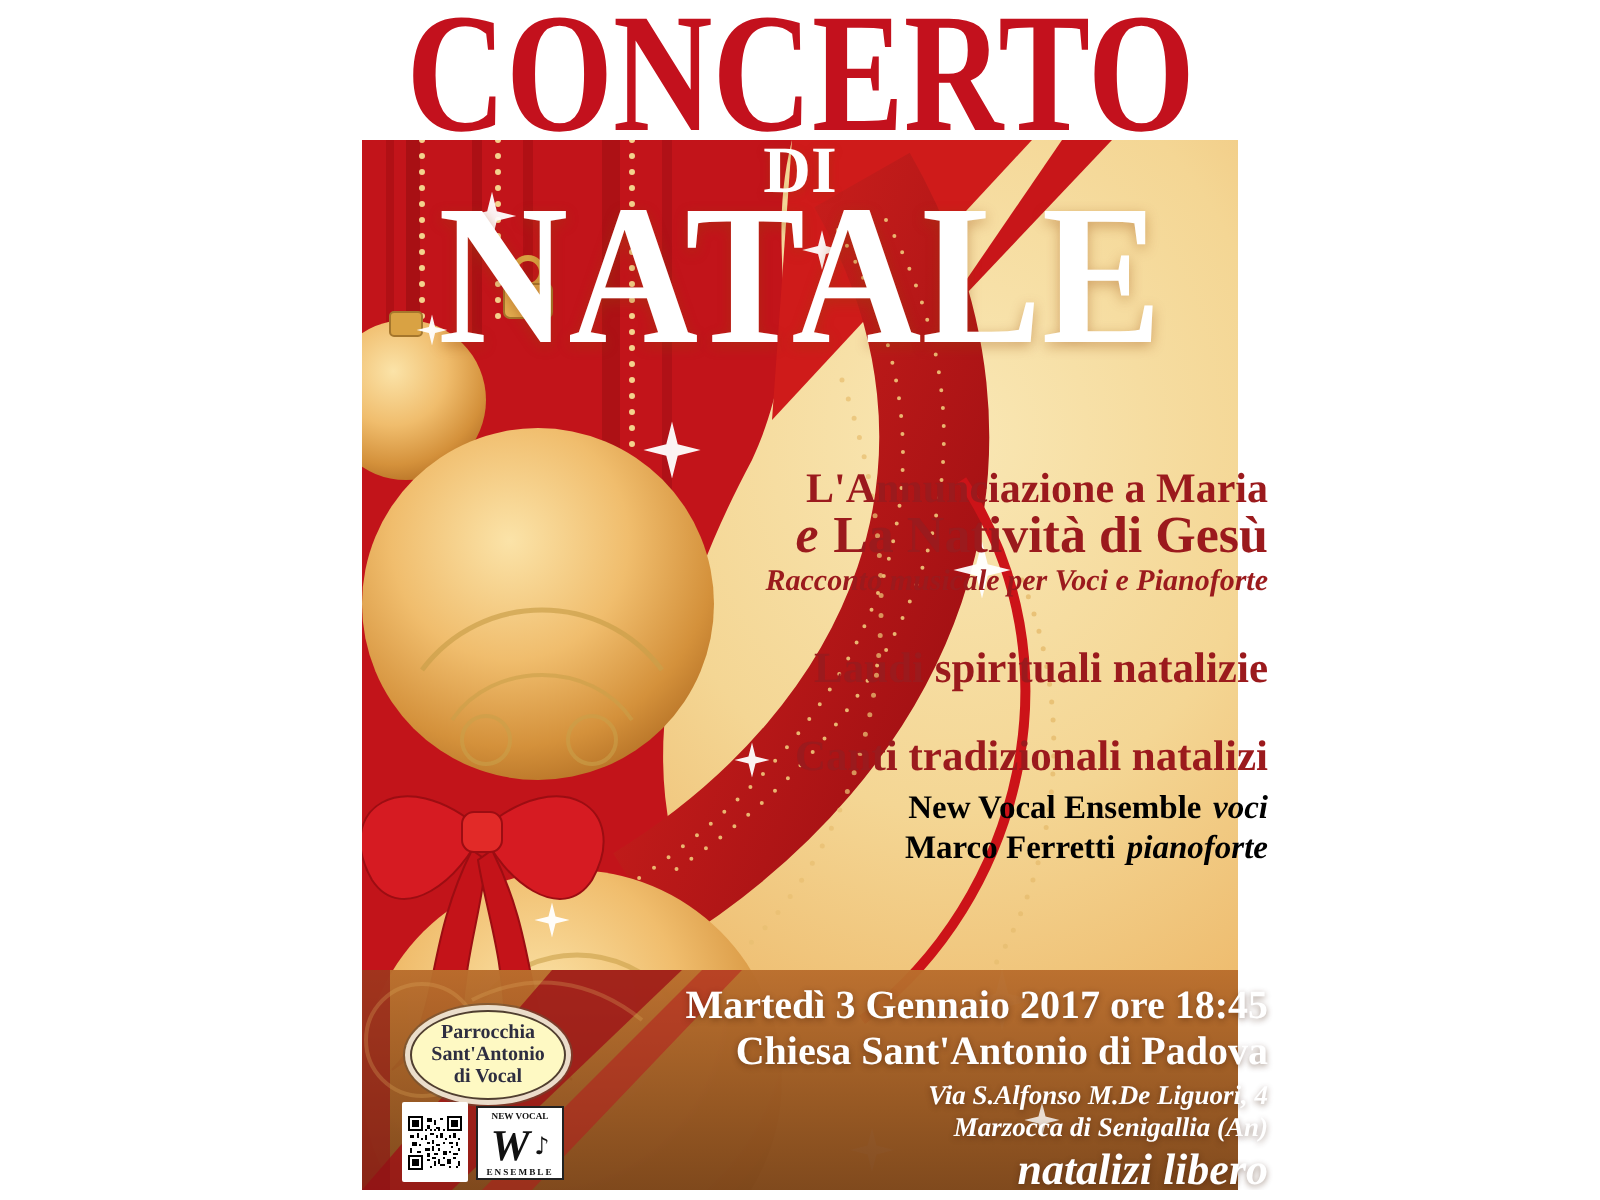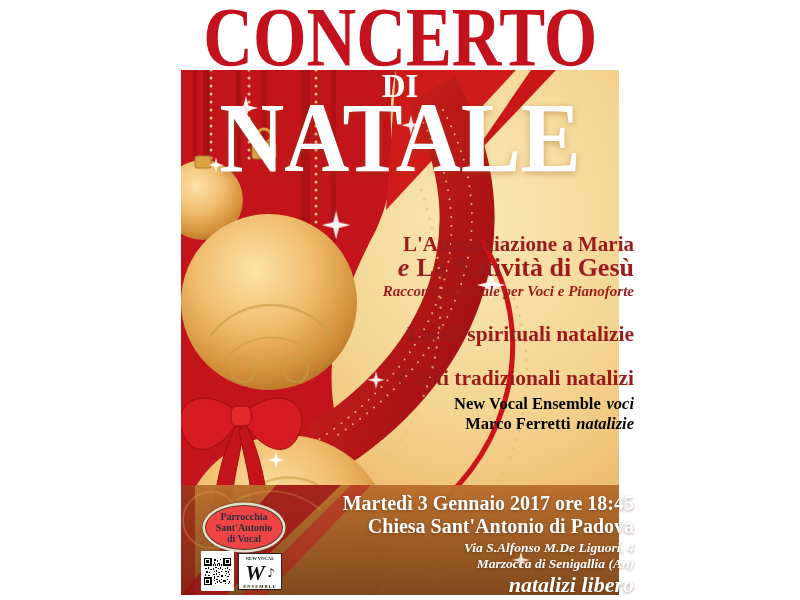--- a/index.html
+++ b/index.html
@@ -45,21 +45,21 @@
   .event{position:absolute;right:17px;top:492px;text-align:right;color:#ffffff;z-index:2;
          text-shadow:0 1px 3px rgba(60,25,0,.45);}
   .ev-date{font-size:20px;line-height:23px;font-weight:bold;}
   .ev-venue{font-size:20px;line-height:23px;font-weight:bold;}
   .ev-addr{font-size:13.5px;line-height:15.5px;font-weight:bold;font-style:italic;margin-top:2px;}
   .ev-city{font-size:13.5px;line-height:15.5px;font-weight:bold;font-style:italic;}
   .ev-free{font-size:22px;line-height:25px;font-weight:bold;font-style:italic;margin-top:1px;}
 
   
   .badge{position:absolute;left:24px;top:505px;width:76px;height:43px;z-index:2;
-         background:#ef4444;border:1.5px solid #503f30;border-radius:50%;
+         background:#fef9c3;border:1.5px solid #503f30;border-radius:50%;
          box-shadow:0 0 0 2.5px rgba(240,230,212,.95),0 0 0 3.5px rgba(100,78,55,.55);
          display:flex;flex-direction:column;align-items:center;justify-content:center;}
   .badge div{font-size:10px;line-height:11px;font-weight:bold;color:#2e2e40;}
 
   
   .qr{position:absolute;left:20px;top:551px;width:33px;height:40px;background:#fff;z-index:2;
       display:flex;align-items:center;justify-content:center;border-radius:1px;}
   .nve{position:absolute;left:57px;top:553px;width:44px;height:37px;z-index:2;}
 </style>
 </head>
@@ -179,21 +179,21 @@
     <div class="program">
       <div class="prog-l1">L'Annunciazione a Maria</div>
       <div class="prog-l2"><span class="it">e</span><span class="rest">La Natività di Gesù</span></div>
       <div class="prog-sub">Racconto musicale per Voci e Pianoforte</div>
       <div class="prog-item2">Laudi spirituali natalizie</div>
       <div class="prog-item3">Canti tradizionali natalizi</div>
     </div>
 
     <div class="performers">
       <div class="perf-row"><span>New Vocal Ensemble</span><span class="role">voci</span></div>
-      <div class="perf-row"><span>Marco Ferretti</span><span class="role">natalizie</span></div>
+      <div class="perf-row"><span>Marco Ferretti</span><span class="role">pianoforte</span></div>
     </div>
 
     <div class="event">
       <div class="ev-date">Martedì 3 Gennaio 2017 ore 18:45</div>
       <div class="ev-venue">Chiesa Sant'Antonio di Padova</div>
       <div class="ev-addr">Via S.Alfonso M.De Liguori, 4</div>
       <div class="ev-city">Marzocca di Senigallia (An)</div>
       <div class="ev-free">natalizi libero</div>
     </div>
 

